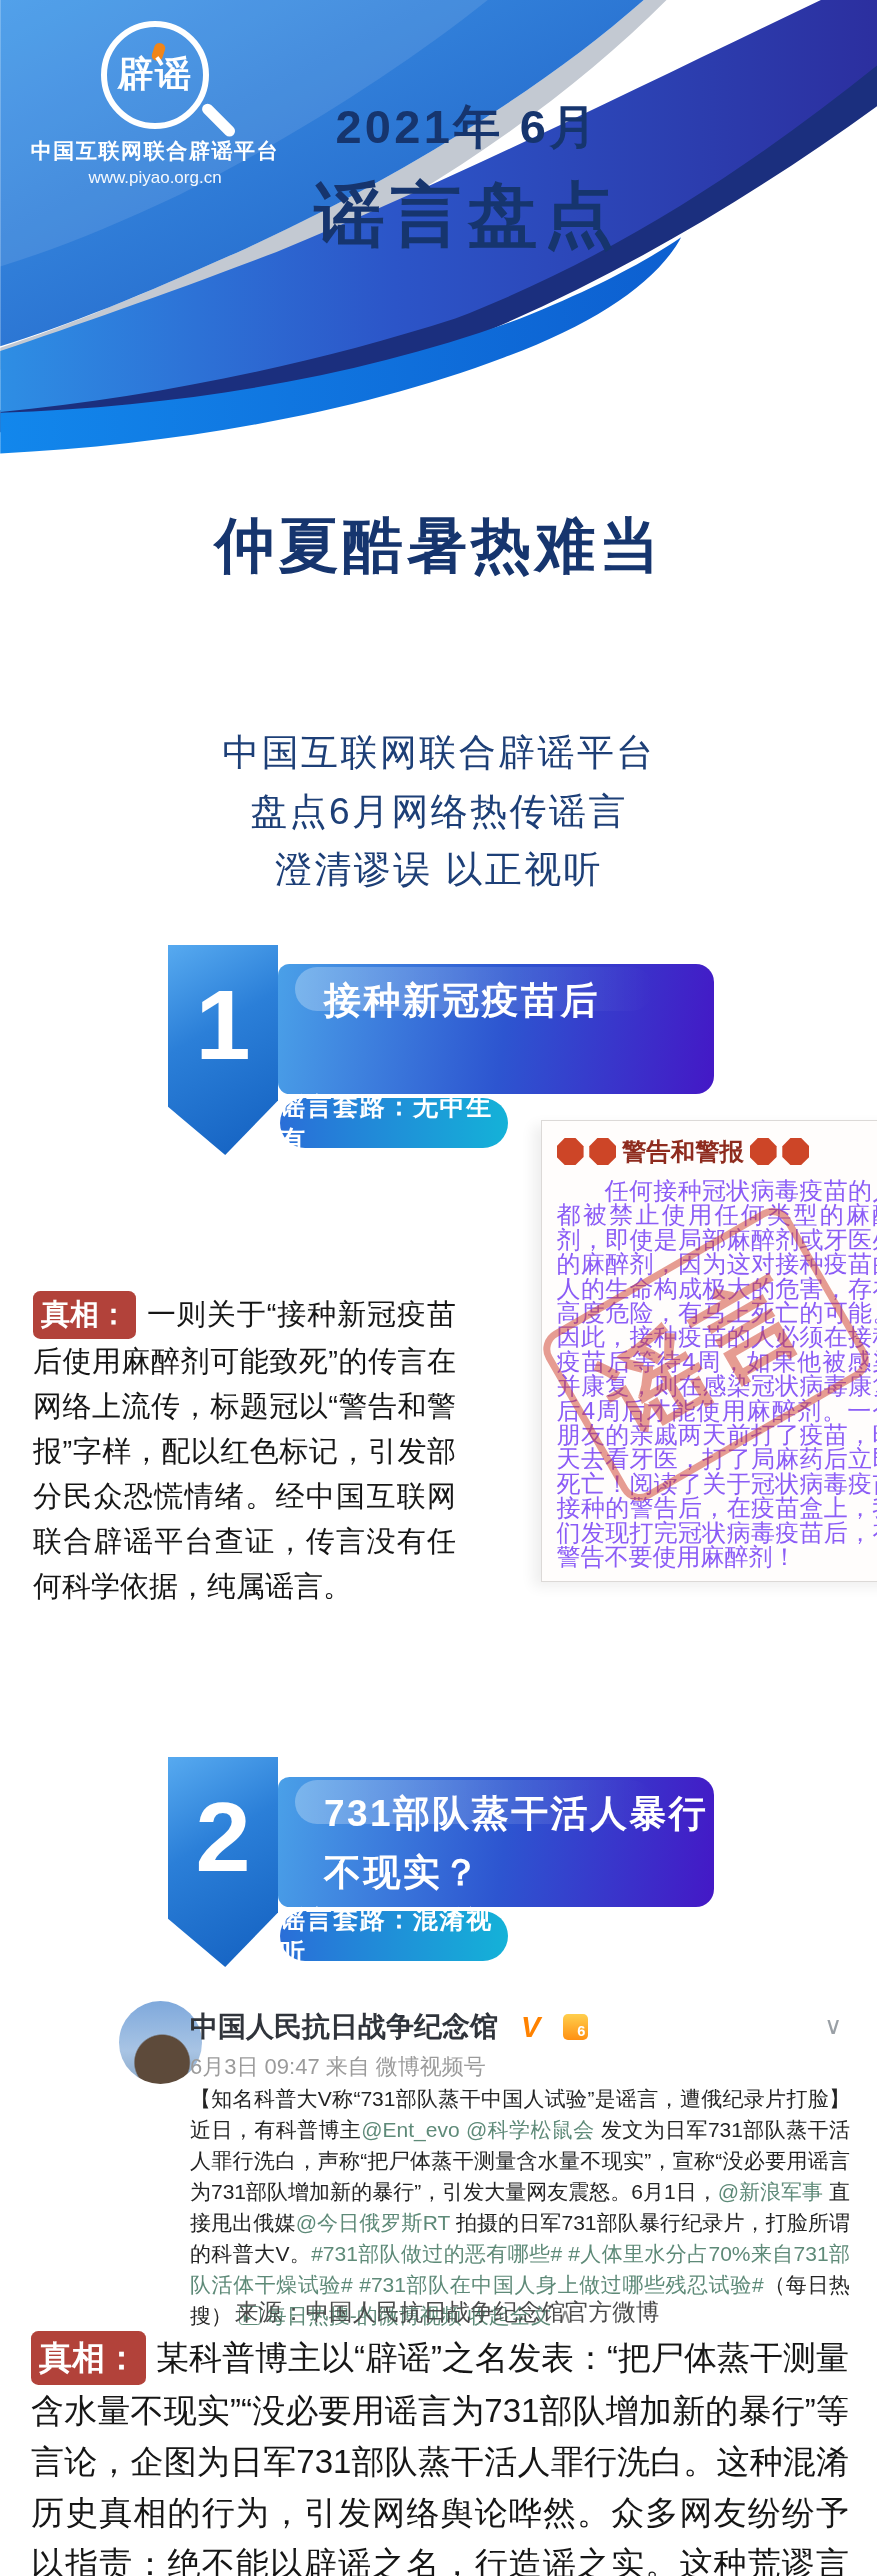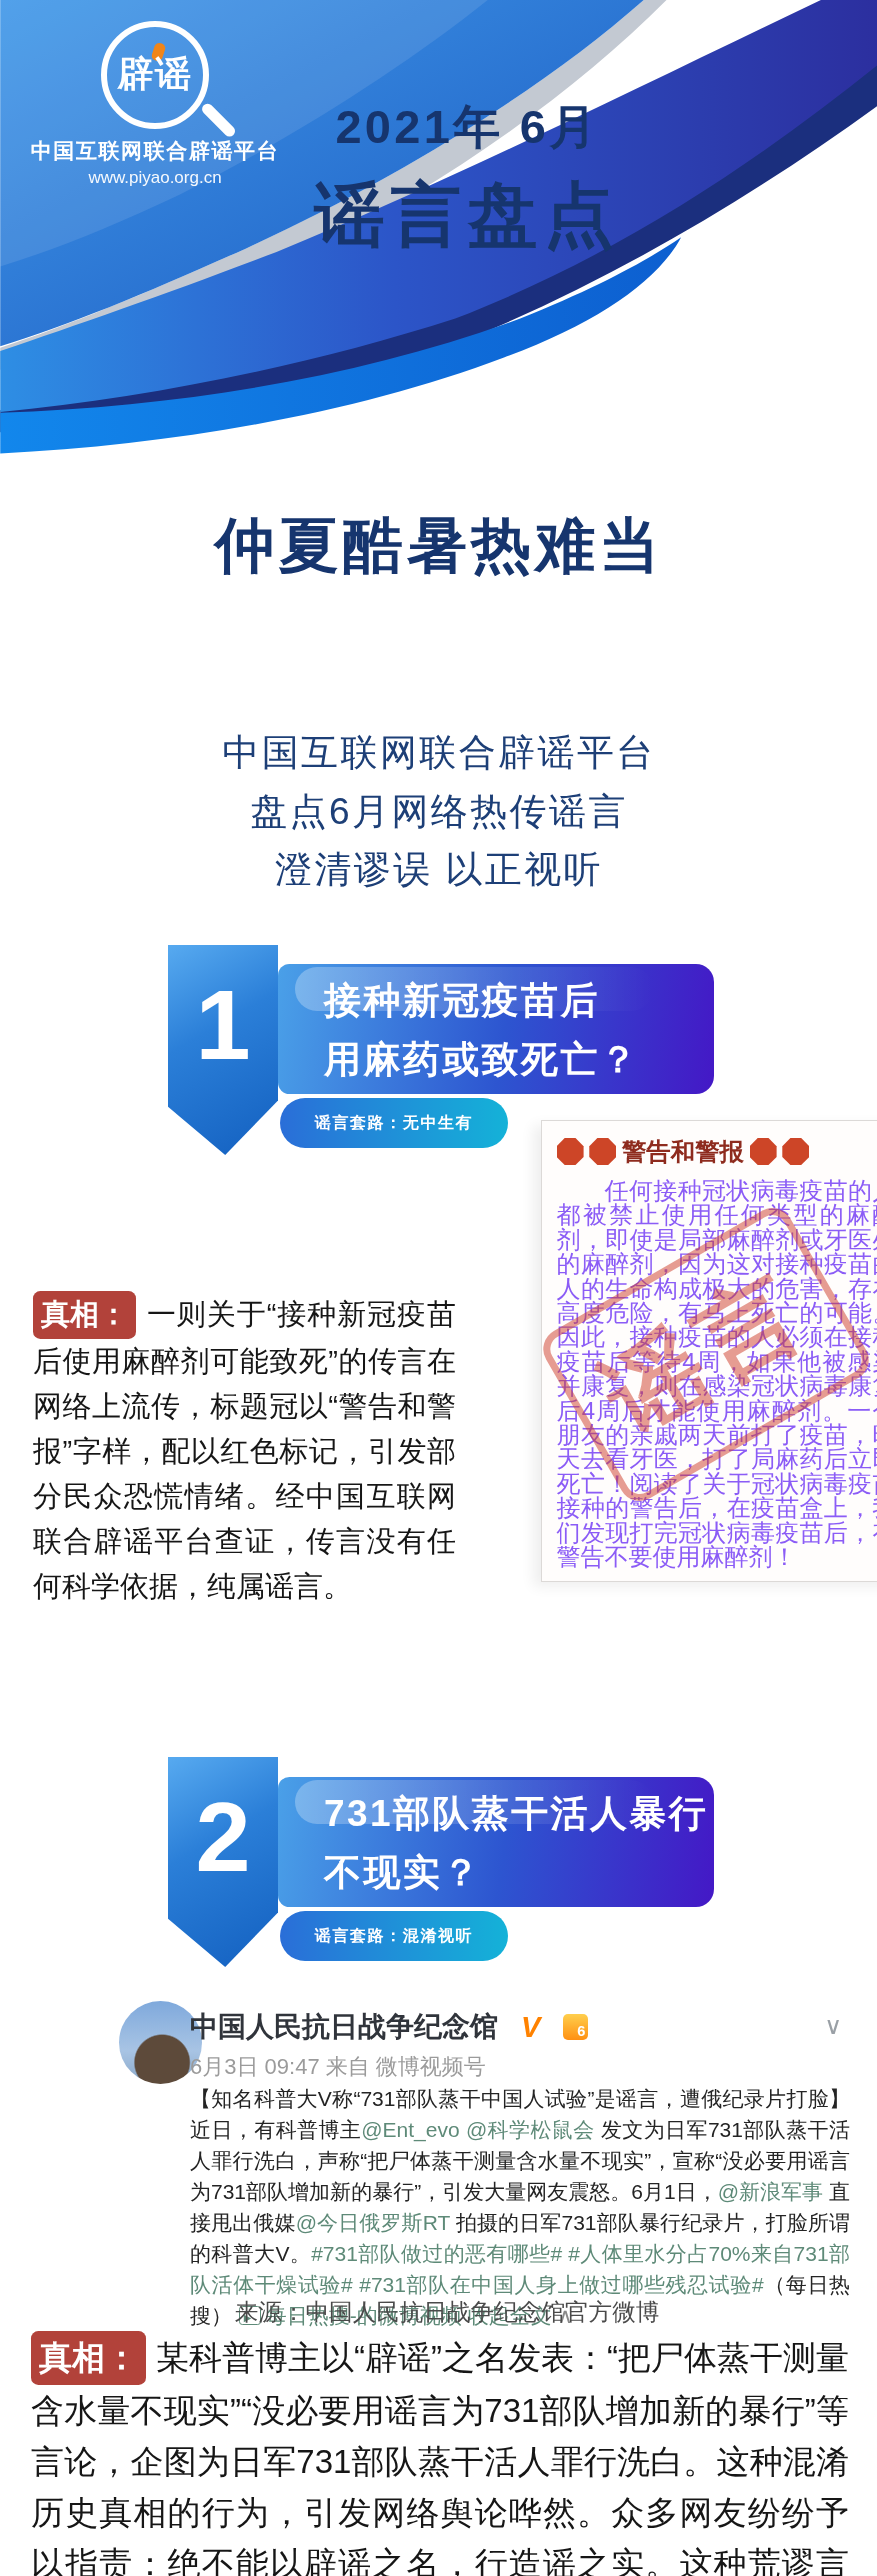--- a/index.html
+++ b/index.html
@@ -30,21 +30,21 @@
     font-size:99px;font-weight:800;line-height:159px;}
   .sec-bar{position:absolute;width:436px;height:130px;border-radius:11.4px 18px 18px 11.4px;
     background:linear-gradient(98deg,#4aa0e8 0%,#2d55d0 52%,#4418c6 100%);
     color:#fff;font-weight:800;overflow:hidden;}
   .sec-bar::before{content:"";position:absolute;left:4%;top:3.3px;width:82%;height:34%;
     background:linear-gradient(90deg,rgba(255,255,255,.28),rgba(255,255,255,0));border-radius:33px;}
   .sec-bar .l{position:relative;font-size:37px;line-height:59px;padding-left:46px;letter-spacing:2.4px;}
   .sec-bar .l:first-child{padding-top:6.5px;}
   .sec-pill{position:absolute;width:228px;height:50px;border-radius:27px;
     background:linear-gradient(90deg,#2a6ed8,#14b2d8);
-    color:#fff;font-weight:700;font-size:16px;letter-spacing:1.6px;
+    color:#fff;font-weight:700;font-size:25px;letter-spacing:1.6px;
     display:flex;align-items:center;justify-content:center;}
 
   
   .truth{position:absolute;color:#161616;}
   .truth-badge{display:inline-block;background:#b2423a;color:#fff;font-weight:800;border-radius:7.3px;
     padding:0.8px 8.1px 2.4px;margin-right:9.8px;}
   .truth-1{left:33px;top:1291px;width:423px;font-size:29px;line-height:45px;text-align:justify;}
   .truth-2{left:31px;top:2331px;width:818px;font-size:33px;line-height:51px;text-align:justify;}
 
   
@@ -130,21 +130,20 @@
   </div>
 
   <div class="headline" style="top:506px;">仲夏酷暑热难当</div>
   <div class="subline" style="top:728px;">中国互联网联合辟谣平台</div>
   <div class="subline" style="top:787px;">盘点6月网络热传谣言</div>
   <div class="subline" style="top:845px;">澄清谬误 以正视听</div>
 
   <div class="sec-badge" style="left:168px;top:945px;">1</div>
   <div class="sec-bar" style="left:278px;top:964px;">
     <div class="l">接种新冠疫苗后</div>
-    <div class="l">用麻药或致死亡？</div>
   </div>
   <div class="sec-pill" style="left:280px;top:1098px;">谣言套路：无中生有</div>
 
   <div class="rumor-card">
     <div class="rumor-head">
       <span class="octa"></span>
       <span class="octa"></span>
       <span>警告和警报</span>
       <span class="octa"></span>
       <span class="octa"></span>

